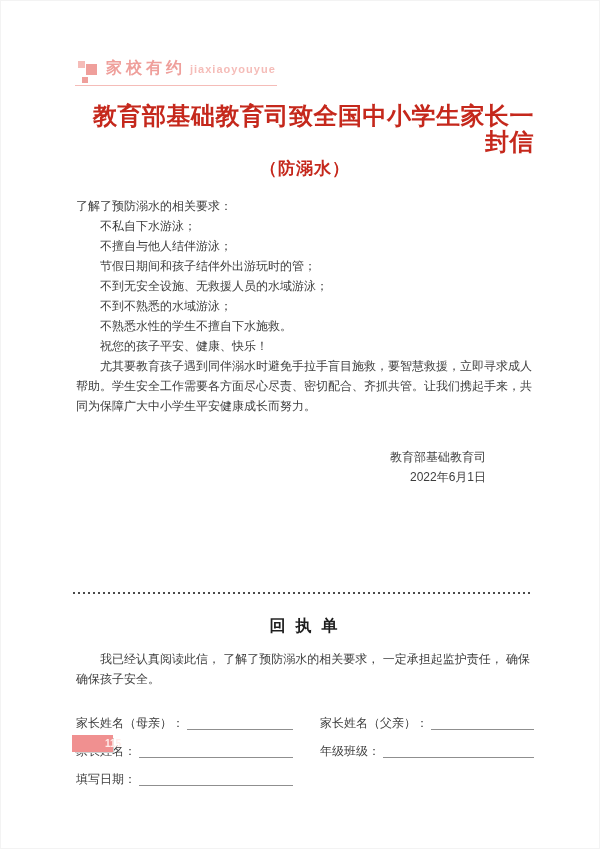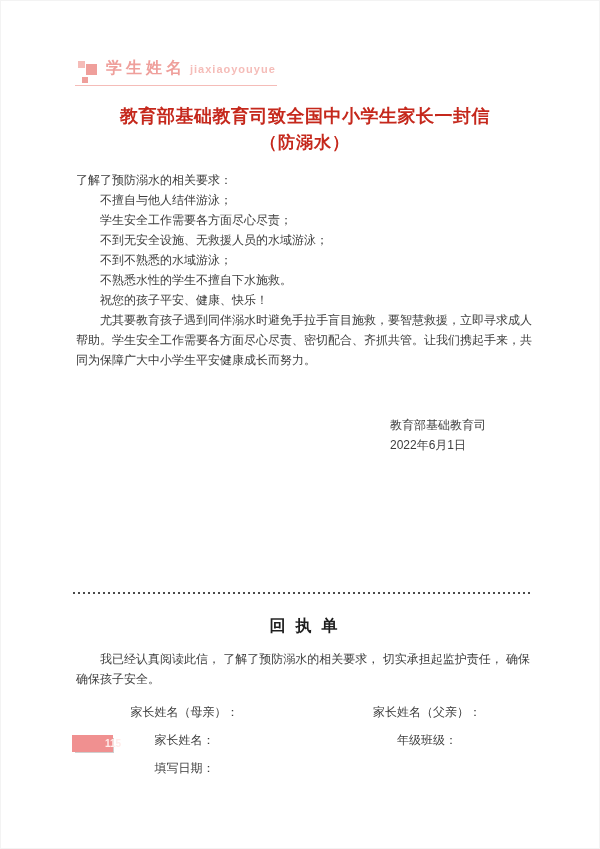--- a/index.html
+++ b/index.html
@@ -44,22 +44,22 @@
   .brand-underline{
     width:202px;height:0;
     border-bottom:1px solid var(--brand-pink-light);
     margin-top:3px;margin-left:-1px;
   }
 
   
   .letter-title{
     font-family:"Liberation Serif","DejaVu Serif",serif;
     color:var(--title-red);
-    font-size:18px;font-weight:bold;
-    text-align:center;letter-spacing:0.5px;
+    font-size:24px;font-weight:bold;
+    text-align:right;letter-spacing:0.5px;
     margin-top:17px;line-height:26px;
   }
   .letter-subtitle{
     font-family:"Liberation Serif","DejaVu Serif",serif;
     color:var(--title-red);
     font-size:17px;font-weight:bold;
     text-align:center;letter-spacing:1px;
     line-height:24px;margin-top:2px;
   }
 
@@ -68,22 +68,22 @@
     margin-top:15px;
     font-size:12px;line-height:20px;
     color:var(--body-ink);
   }
   .para{white-space:pre-line;text-indent:2em;}
   .no-indent{text-indent:0;}
   .list-item{padding-left:2em;}
 
   .signature{
     width:-moz-fit-content;width:fit-content;
-    margin:45px 48px 0 auto;
-    text-align:left;line-height:20px;
+    margin:31px 48px 0 auto;
+    text-align:right;line-height:20px;
     font-size:12px;color:var(--body-ink);
   }
 
   
   .dotted-separator{
     position:absolute;
     left:73px;top:592px;width:457px;height:2px;
     background-image:repeating-linear-gradient(to right,var(--dot-gray) 0 1.6px,transparent 1.6px 5px);
   }
 
@@ -93,21 +93,21 @@
     font-family:"Liberation Serif","DejaVu Serif",serif;
     font-size:16px;font-weight:bold;color:#1e1e1e;
     text-align:center;letter-spacing:3px;line-height:24px;
   }
   .receipt-body{
     margin-top:11px;
     font-size:12px;line-height:20px;color:var(--body-ink);
   }
   .receipt-form{margin-top:15px;font-size:12px;color:var(--body-ink);}
   .form-row{display:flex;height:28px;}
-  .field{display:flex;align-items:center;line-height:17px;flex-direction:column;}
+  .field{display:flex;align-items:flex-end;line-height:17px;}
   .field-left{width:217px;margin-right:27px;}
   .field-right{width:214px;}
   .field .label{white-space:nowrap;}
   .blank{
     flex:1;height:0;
     border-bottom:1px solid var(--rule-gray);
     margin-bottom:2px;margin-left:3px;
   }
 
   
@@ -128,34 +128,35 @@
 
   <div class="content">
 
     <div class="header">
       <div class="brand-row">
         <span class="brand-icon">
           <span class="sq1"></span>
             <span class="sq2"></span>
             <span class="sq3"></span>
         </span>
-        <span class="brand-name">学生姓名</span>
+        <span class="brand-name">家校有约</span>
         <span class="brand-pinyin">jiaxiaoyouyue</span>
       </div>
       <div class="brand-underline"></div>
     </div>
 
     <div class="letter-title">教育部基础教育司致全国中小学生家长一封信</div>
     <div class="letter-subtitle">（防溺水）</div>
 
     <div class="letter-body">
       <div class="para no-indent">了解了预防溺水的相关要求：</div>
       <div class="six-list">
+        <div class="list-item">不私自下水游泳；</div>
         <div class="list-item">不擅自与他人结伴游泳；</div>
-        <div class="list-item">学生安全工作需要各方面尽心尽责；</div>
+        <div class="list-item">节假日期间和孩子结伴外出游玩时的管；</div>
         <div class="list-item">不到无安全设施、无救援人员的水域游泳；</div>
         <div class="list-item">不到不熟悉的水域游泳；</div>
         <div class="list-item">不熟悉水性的学生不擅自下水施救。</div>
       </div>
       <div class="para">祝您的孩子平安、健康、快乐！</div>
       <div class="para">尤其要教育孩子遇到同伴溺水时避免手拉手盲目施救，要智慧救援，立即寻求成人
 帮助。学生安全工作需要各方面尽心尽责、密切配合、齐抓共管。让我们携起手来，共
 同为保障广大中小学生平安健康成长而努力。</div>
 
       <div class="signature">
@@ -163,21 +164,21 @@
         <div>2022年6月1日</div>
       </div>
     </div>
 
   </div>
 
   <div class="dotted-separator"></div>
 
   <div class="receipt">
     <div class="receipt-title">回 执 单</div>
-    <div class="receipt-body para">我已经认真阅读此信， 了解了预防溺水的相关要求， 切实承担起监护责任， 确保
+    <div class="receipt-body para">我已经认真阅读此信， 了解了预防溺水的相关要求， 一定承担起监护责任， 确保
 确保孩子安全。</div>
 
     <div class="receipt-form">
       <div class="form-row">
         <div class="field field-left">
           <span class="label">家长姓名（母亲）：</span>
           <span class="blank"></span>
         </div>
         <div class="field field-right">
           <span class="label">家长姓名（父亲）：</span>

